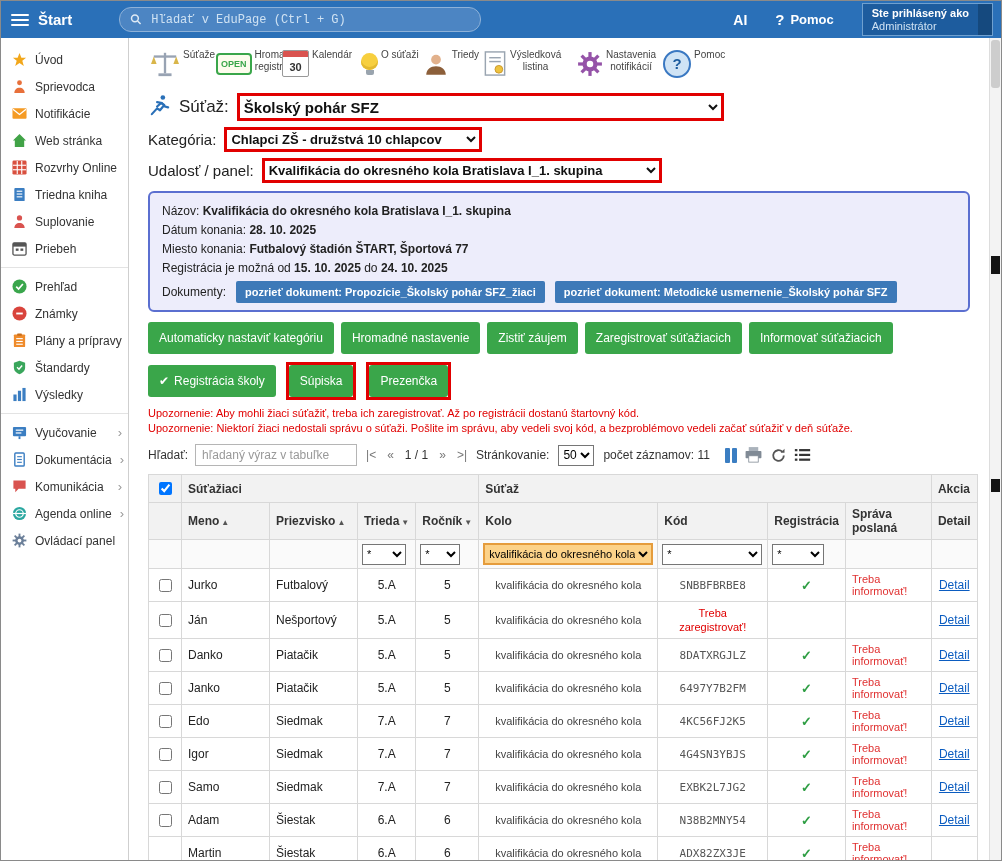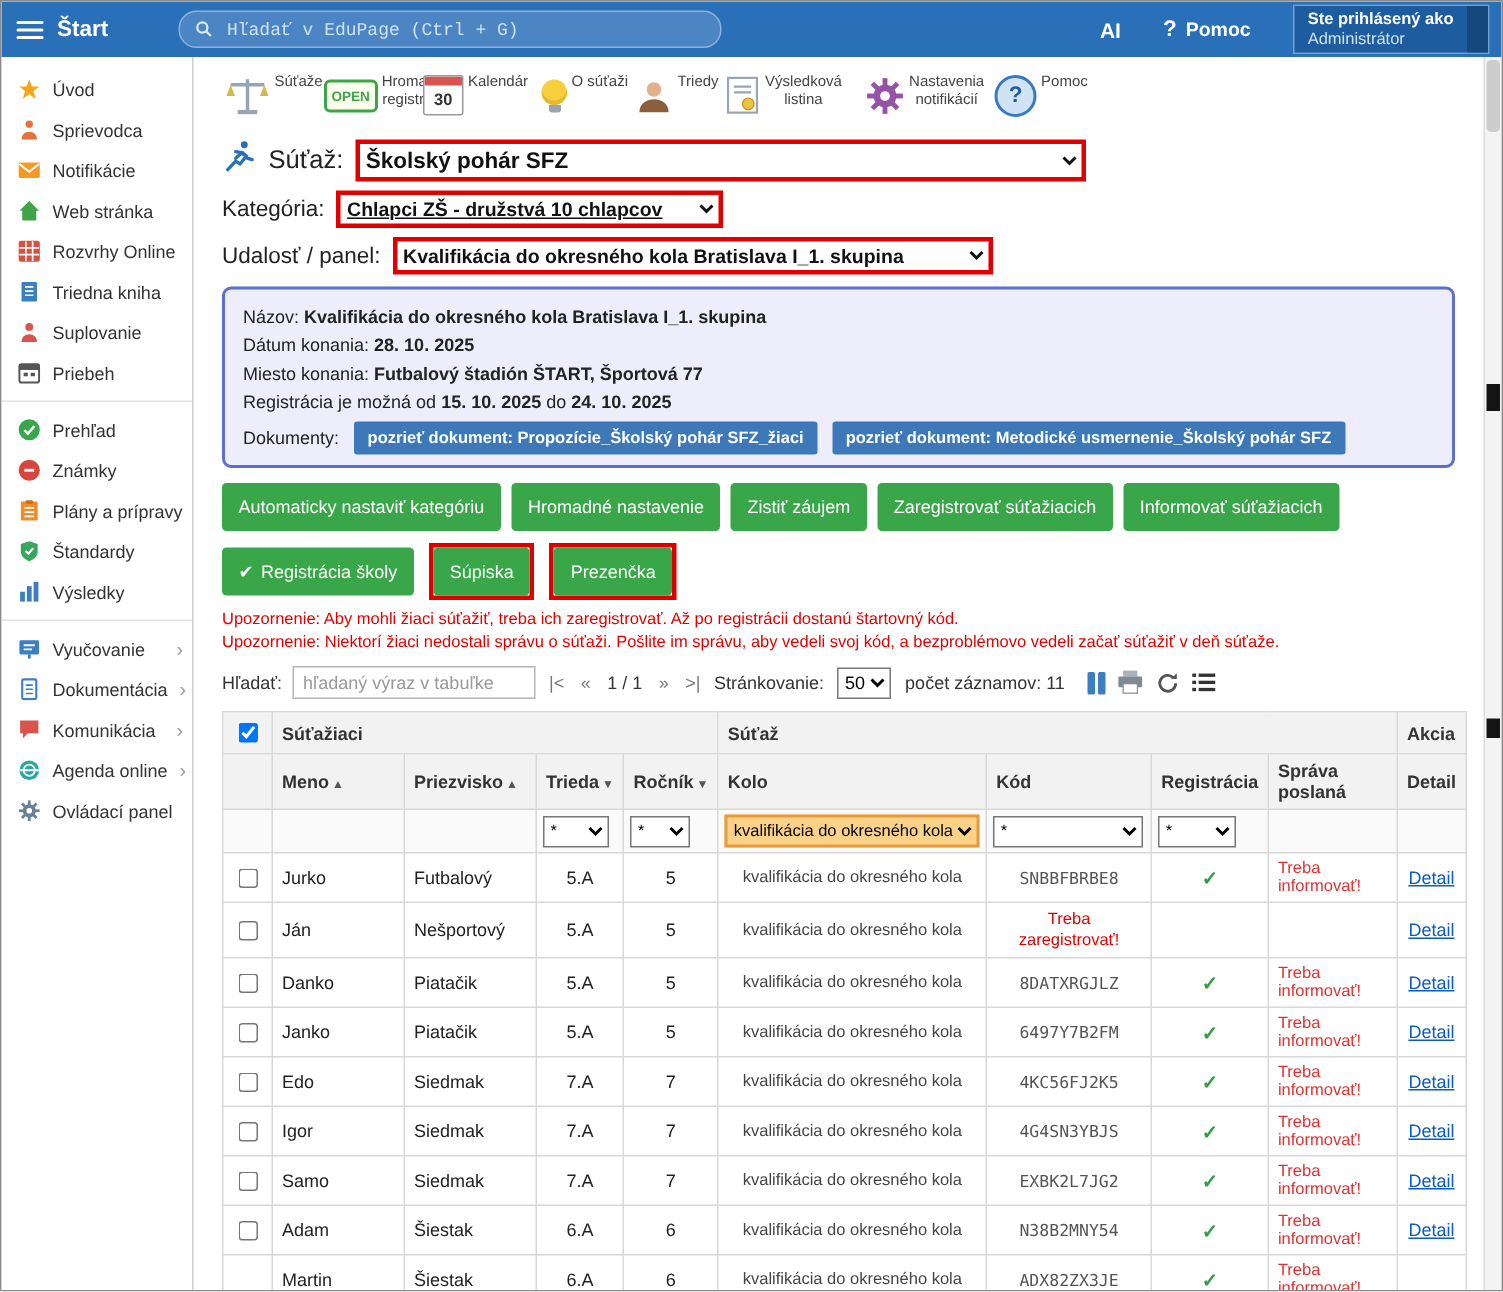--- a/index.html
+++ b/index.html
@@ -53,21 +53,21 @@
   .bulb-base{width:8px;height:5px;background:#9aa4ae;border-radius:0 0 2px 2px;}
   .help-circle{width:24px;height:24px;border-radius:50%;background:#cfe3f5;border:2px solid #3a78c2;color:#1d5c9e;font-weight:bold;display:flex;align-items:center;justify-content:center;font-size:15px;}
 
   
   .sel-row{display:flex;align-items:center;gap:8px;margin:4px 0 6px 8px;}
   .sutaz-label{font-size:17px;color:#222;}
   .sub-label{font-size:15px;color:#222;}
   select{font-family:"Liberation Sans",sans-serif;background:#fff;}
   .sel-red{border:3px solid #e10000;}
   .sutaz-select{width:487px;height:28px;font-size:15px;font-weight:bold;color:#111;}
-  .kat-select{width:258px;height:25px;font-size:13px;font-weight:bold;color:#111;text-decoration:underline;}
+  .kat-select{width:258px;height:25px;font-size:13px;font-weight:bold;color:#111;}
   .uda-select{width:400px;height:25px;font-size:13px;font-weight:bold;color:#111;}
 
   
   .info-box{margin:8px 0 10px 8px;width:822px;box-sizing:border-box;background:#ededfb;border:2px solid #5b6fd0;border-radius:6px;padding:7px 12px;font-size:12px;color:#222;}
   .info-line{margin:3px 0;line-height:16px;}
   .ib-label{font-weight:normal;}
   .ib-val{font-weight:bold;}
   .doc-line{display:flex;align-items:center;gap:10px;margin-top:5px;}
   .doc-btn{background:#3d79b8;color:#fff;font-size:11px;font-weight:bold;padding:5px 9px;border-radius:2px;border:none;cursor:pointer;font-family:"Liberation Sans",sans-serif;}
 

